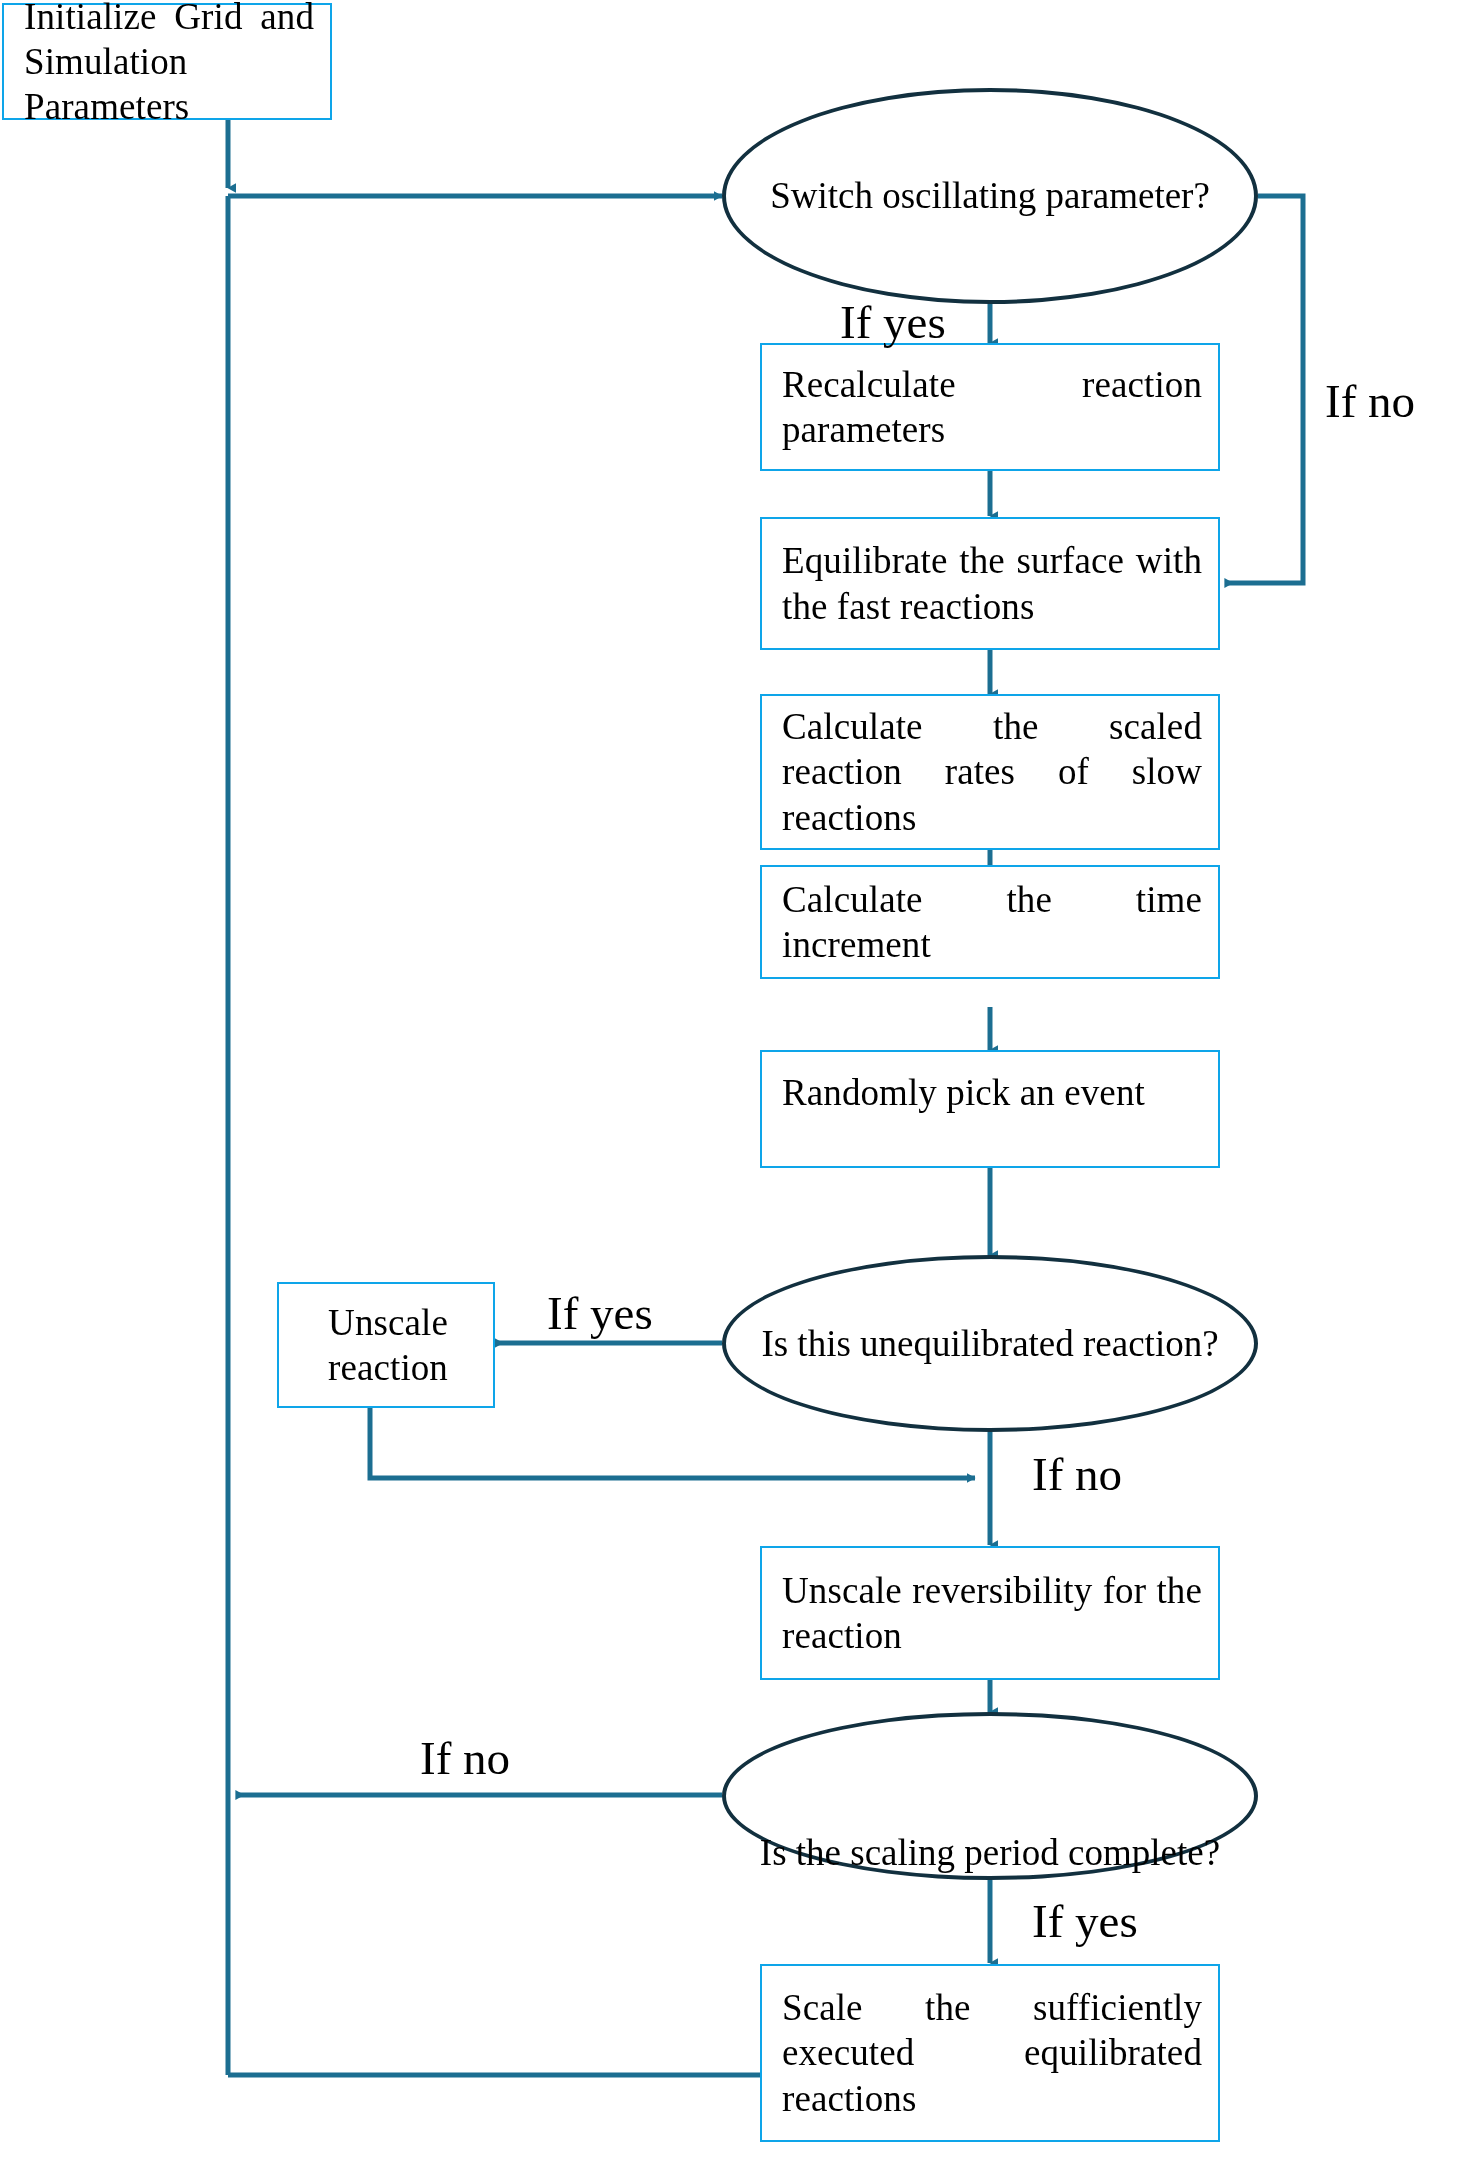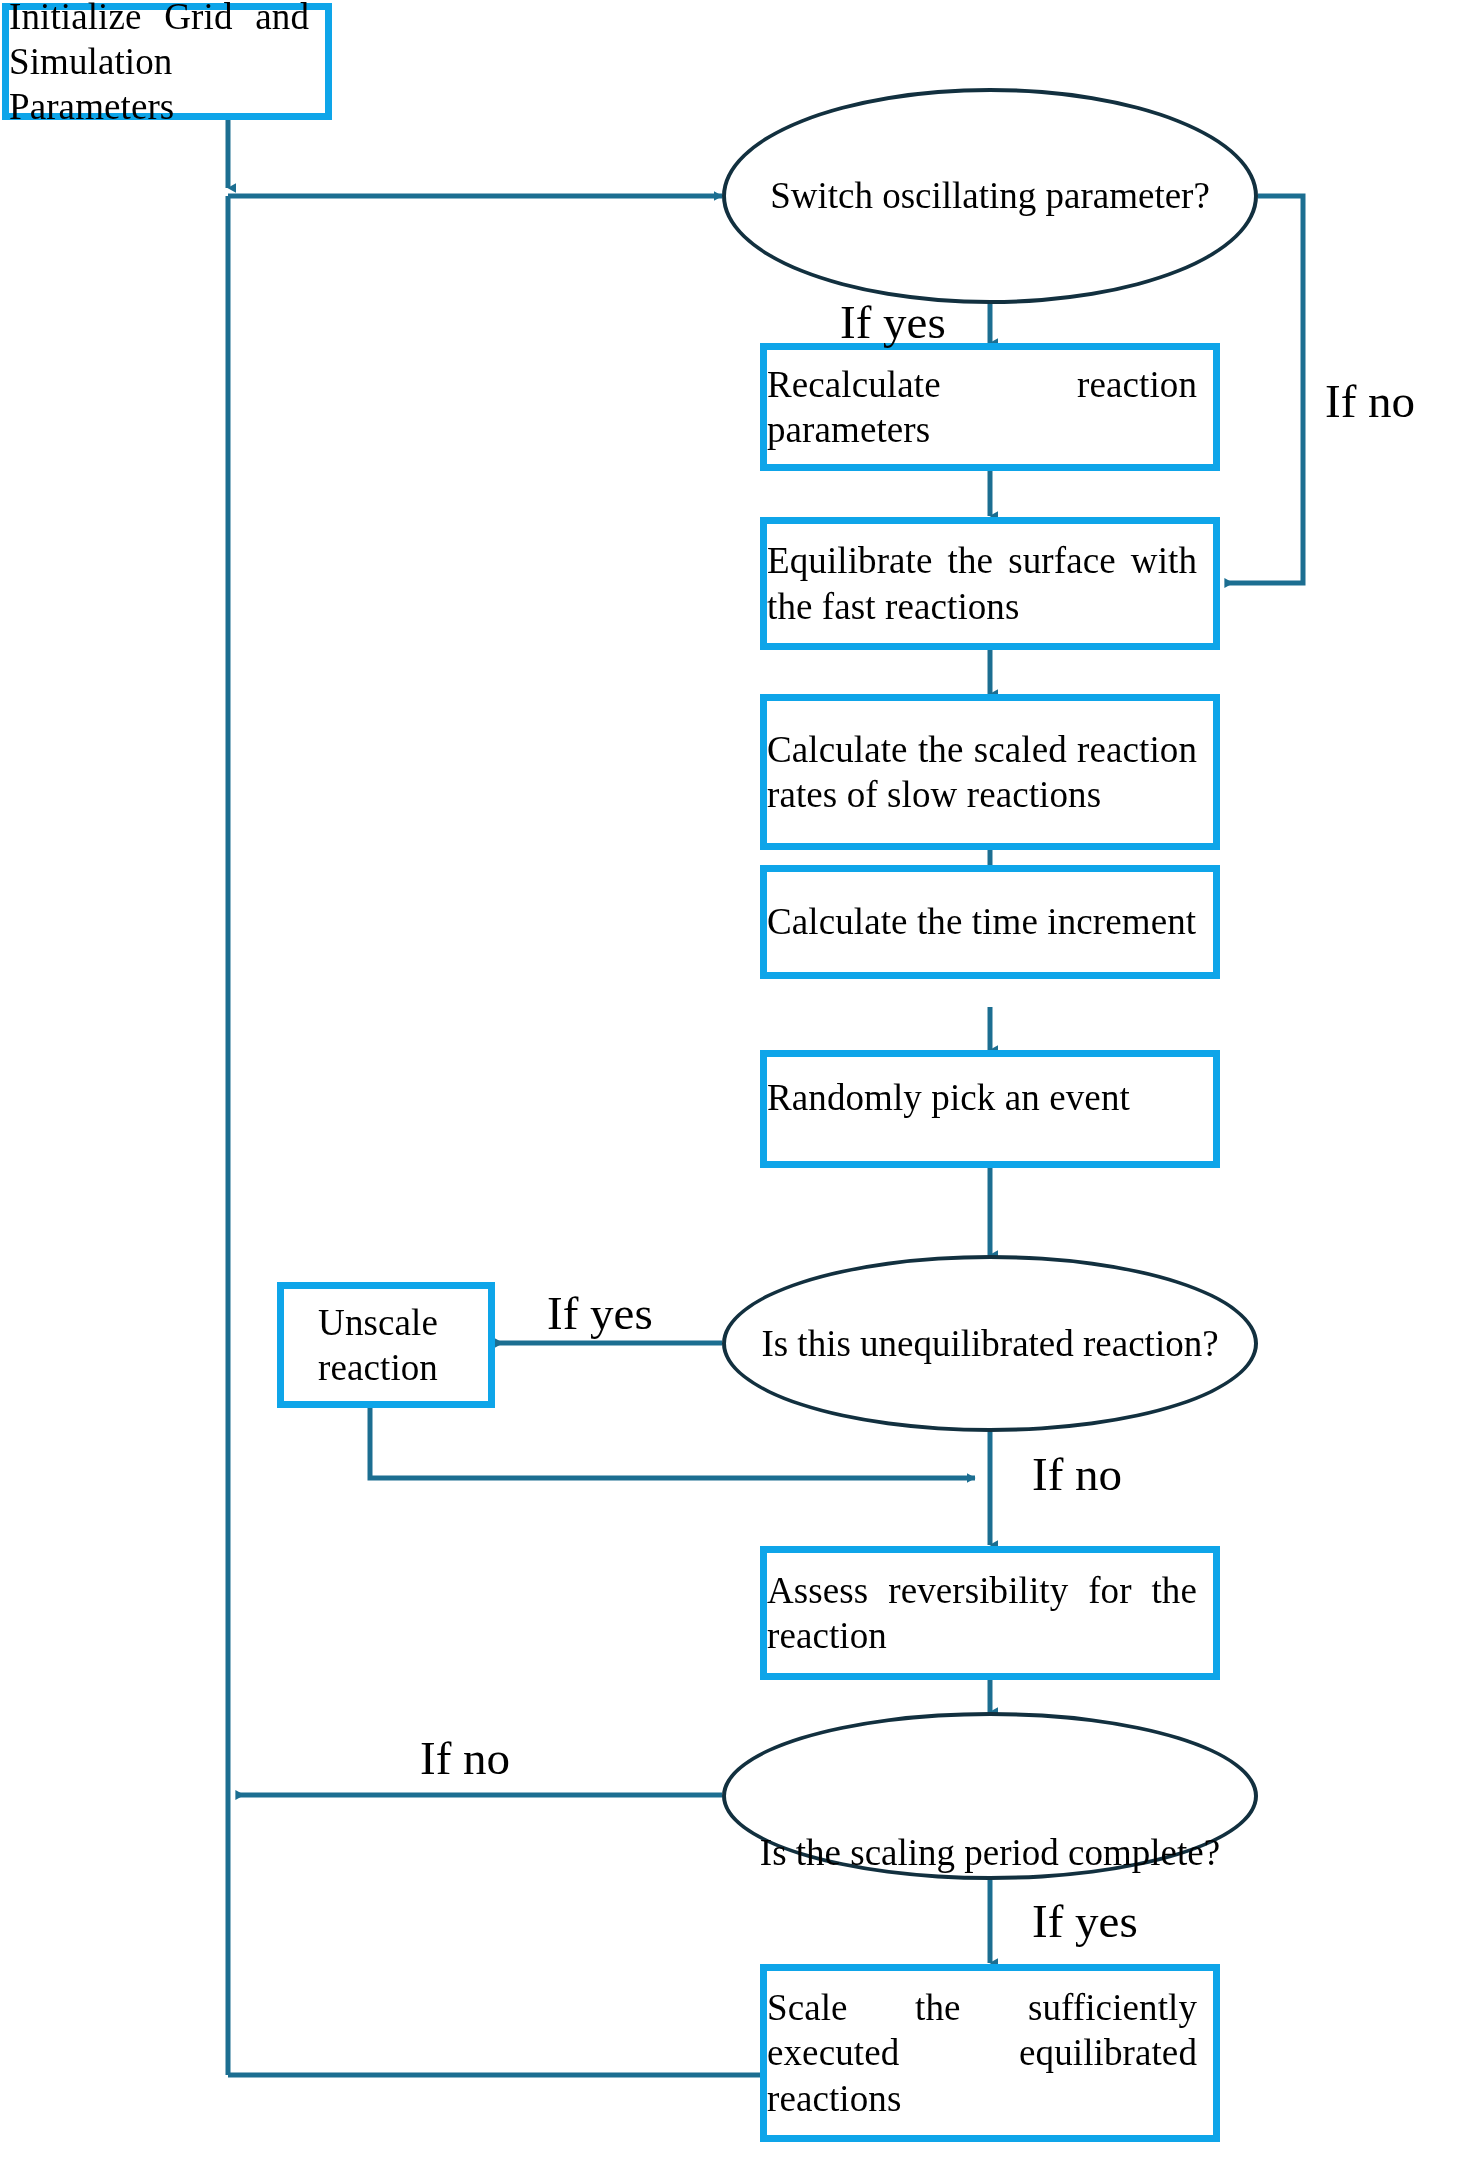--- a/index.html
+++ b/index.html
@@ -22,22 +22,22 @@
     pointer-events:none;
   }
   .node{
     position:absolute;
     box-sizing:border-box;
     display:flex;
     align-items:center;
     background:#ffffff;
   }
   .proc{
-    border:7px solid #0ea5e9;
-    padding:6px 16px 6px 0;
+    border:2px solid #0ea5e9;
+    padding:6px 16px 6px 20px;
   }
   .proc .txt{
     width:100%;
     text-align:justify;
     text-align-last:left;
     font-size:37px;
     line-height:1.22;
     letter-spacing:0.1px;
   }
   .proc.center .txt{
@@ -150,21 +150,21 @@
 
   <div class="node ellipse" style="left:722px; top:1255px; width:536px; height:177px;">
     <span class="txt">Is this unequilibrated reaction?</span>
   </div>
 
   <div class="node proc center" style="left:277px; top:1282px; width:218px; height:126px;">
     <span class="txt">Unscale reaction</span>
   </div>
 
   <div class="node proc" style="left:760px; top:1546px; width:460px; height:134px;">
-    <span class="txt">Assess reversibility for the reaction</span>
+    <span class="txt">Unscale reversibility for the reaction</span>
   </div>
 
   <div class="node ellipse" style="left:722px; top:1712px; width:536px; height:168px;align-items:flex-end;">
     <span class="txt">Is the scaling period complete?</span>
   </div>
 
   <div class="node proc" style="left:760px; top:1964px; width:460px; height:178px;">
     <span class="txt">Scale the sufficiently executed equilibrated reactions</span>
   </div>
 

